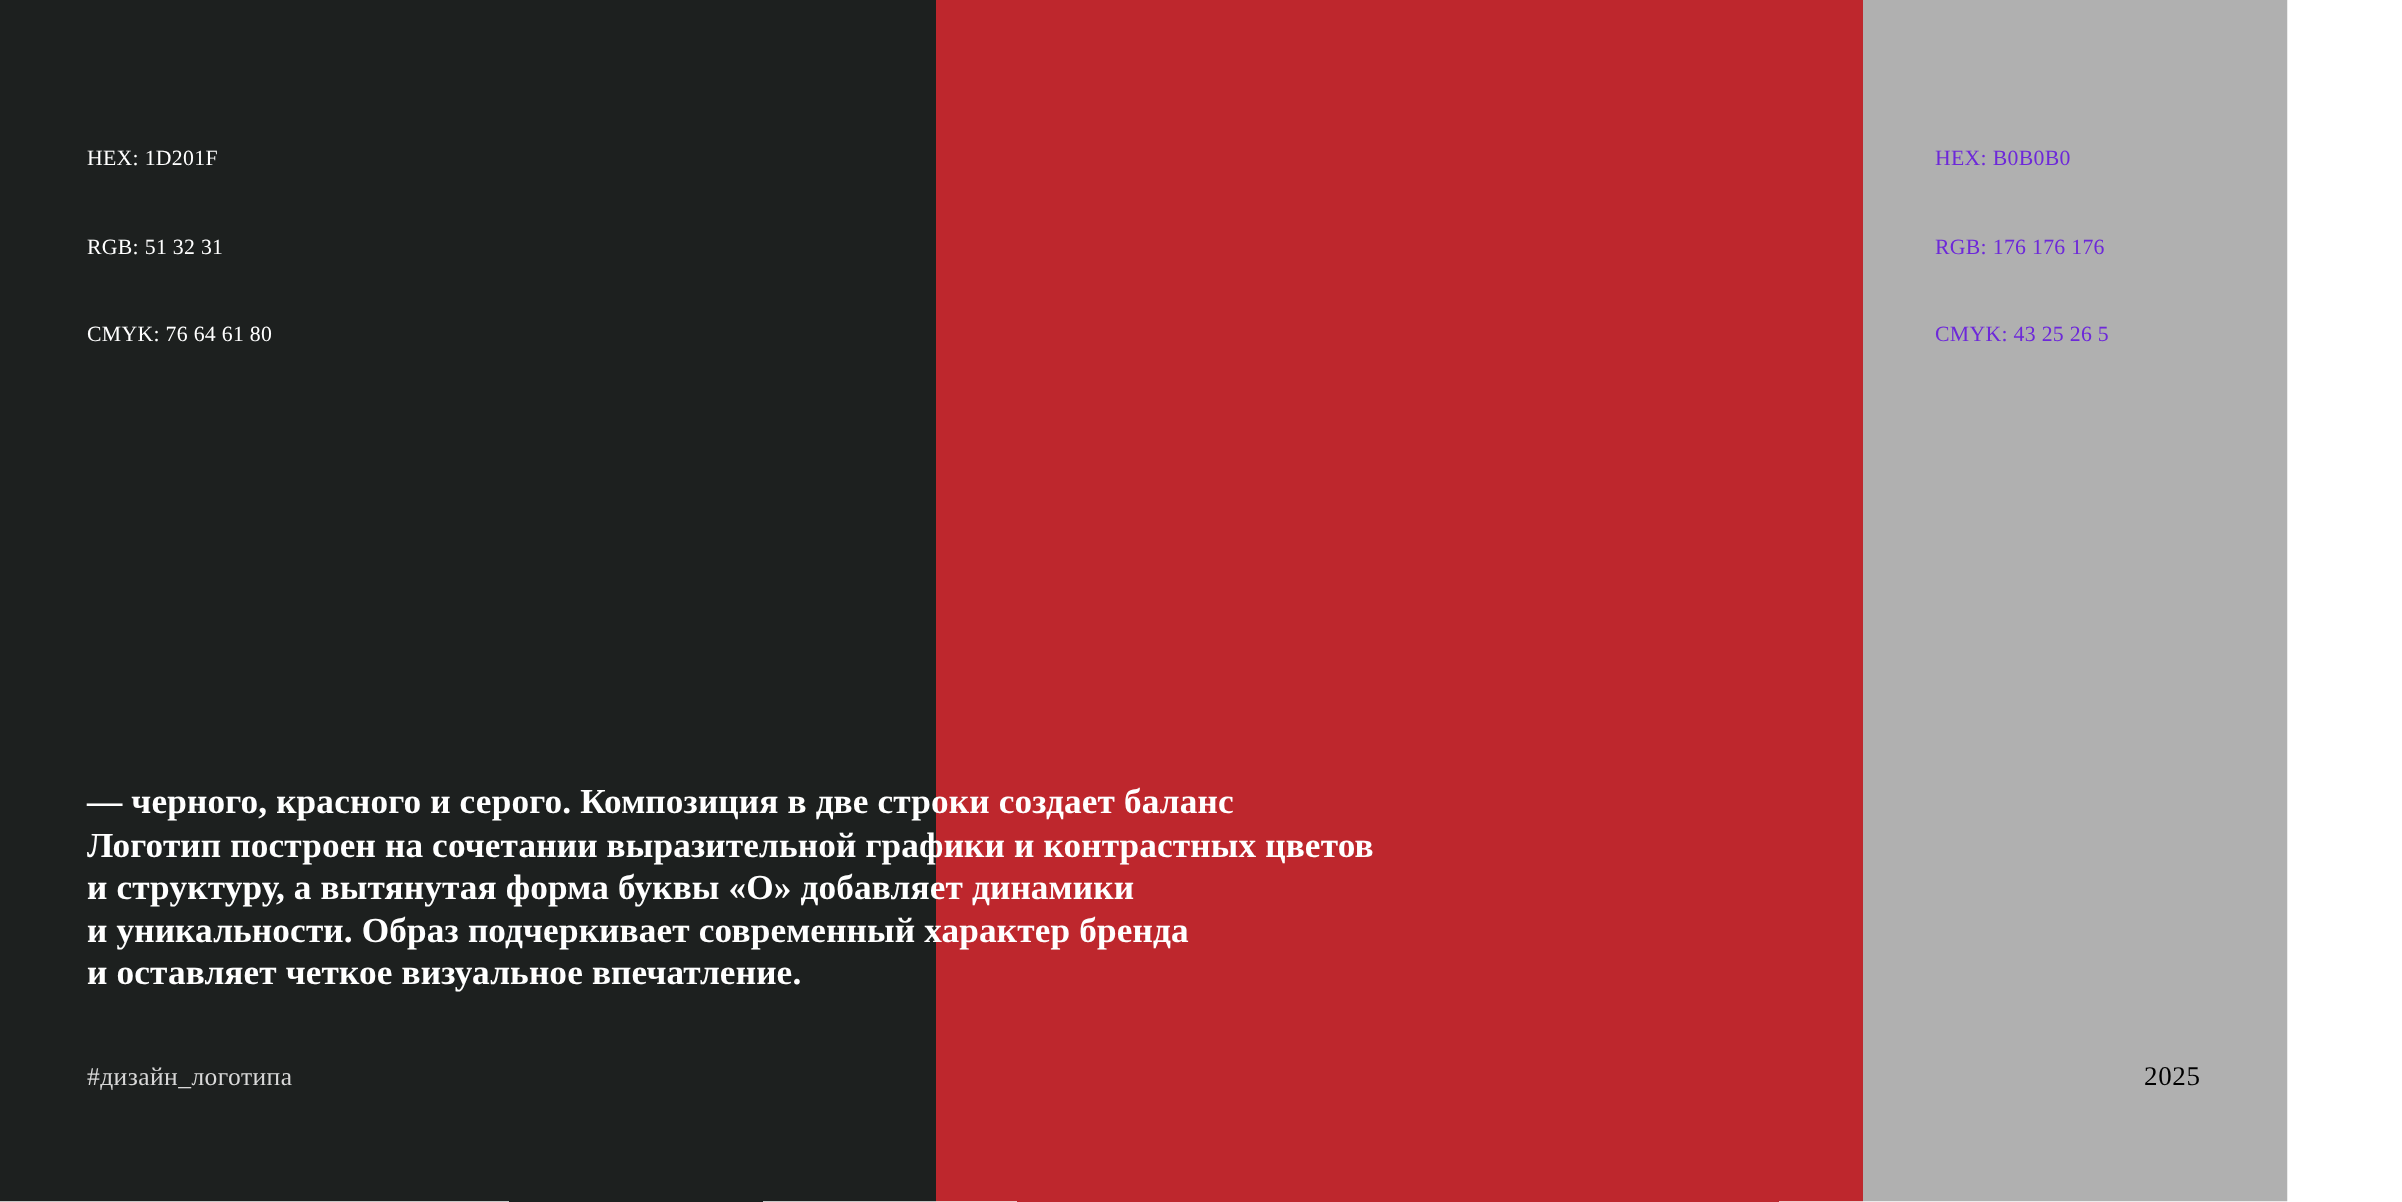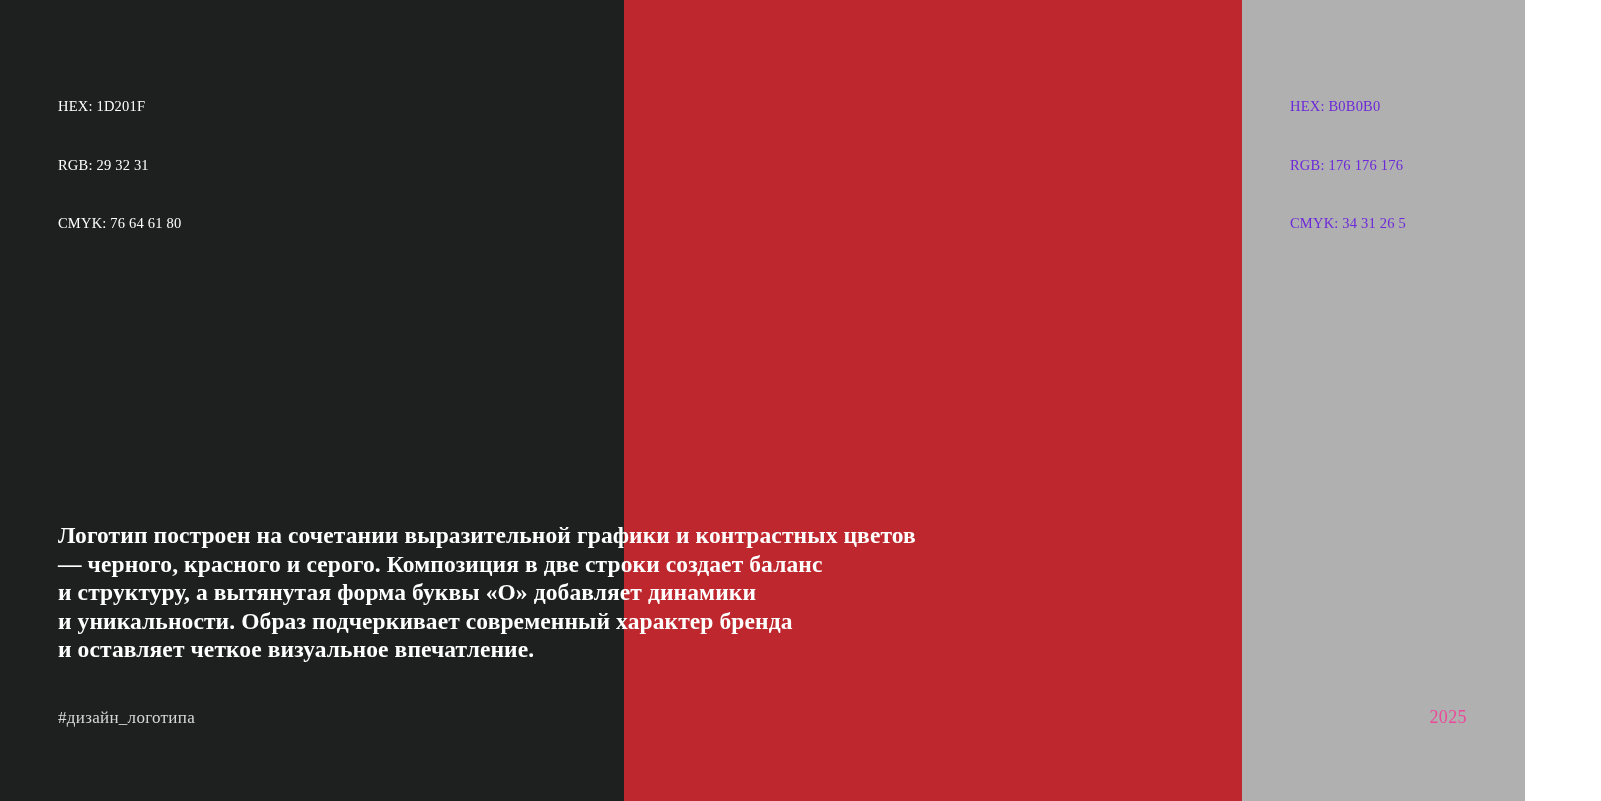--- a/index.html
+++ b/index.html
@@ -73,48 +73,48 @@
     letter-spacing: 0.3px;
     color: #d8d8d8;
   }
 
   .year {
     position: absolute;
     right: 58px;
     top: 707px;
     font-size: 18px;
     letter-spacing: 0.4px;
-    color: #ec4899;
+    color: #000000;
   }
 </style>
 </head>
 <body>
 
 <div class="page">
 
   <div class="panel panel-dark"></div>
   <div class="panel panel-red"></div>
   <div class="panel panel-gray"></div>
 
   <div class="swatch-info info-dark">
     <span class="line">HEX: 1D201F</span>
-    <span class="line">RGB: 29 32 31</span>
+    <span class="line">RGB: 51 32 31</span>
     <span class="line">CMYK: 76 64 61 80</span>
   </div>
 
 
   <div class="swatch-info info-gray">
     <span class="line">HEX: B0B0B0</span>
     <span class="line">RGB: 176 176 176</span>
-    <span class="line">CMYK: 34 31 26 5</span>
+    <span class="line">CMYK: 43 25 26 5</span>
   </div>
 
   <div class="description">
+    <span class="line">— черного, красного и серого. Композиция в две строки создает баланс</span>
     <span class="line">Логотип построен на сочетании выразительной графики и контрастных цветов</span>
-    <span class="line">— черного, красного и серого. Композиция в две строки создает баланс</span>
     <span class="line">и структуру, а вытянутая форма буквы «О» добавляет динамики</span>
     <span class="line">и уникальности. Образ подчеркивает современный характер бренда</span>
     <span class="line">и оставляет четкое визуальное впечатление.</span>
   </div>
 
   <div class="hashtag">#дизайн_логотипа</div>
   <div class="year">2025</div>
 
 </div>
 

